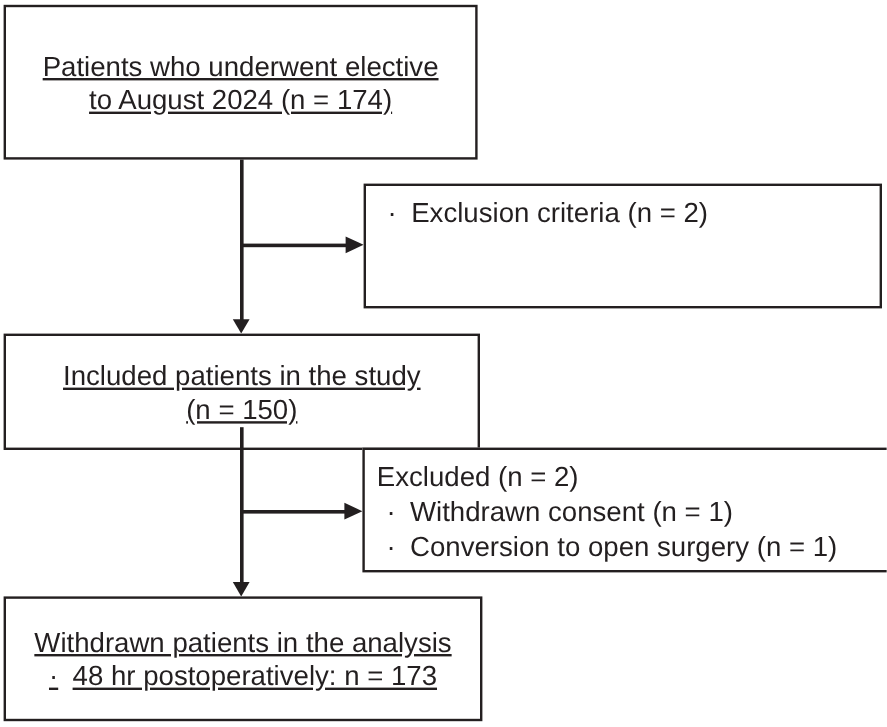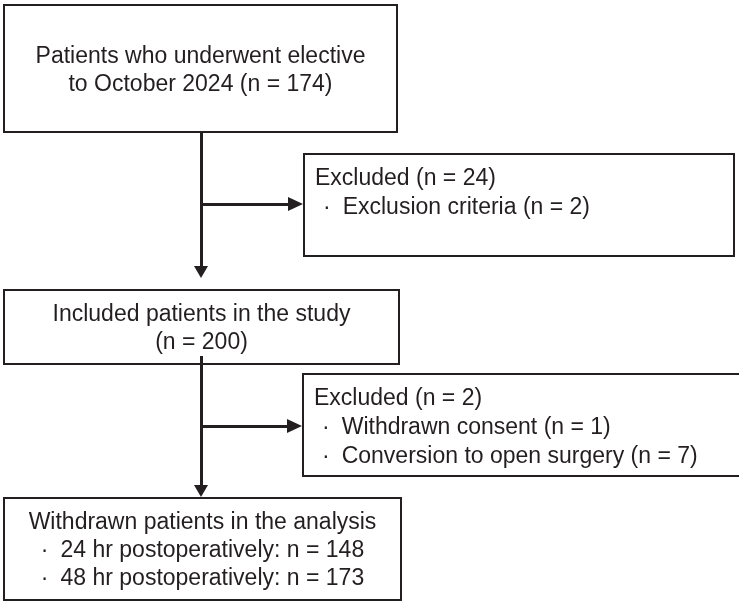--- a/index.html
+++ b/index.html
@@ -20,33 +20,34 @@
     position: absolute;
     border: 2.5px solid #231f20;
     background: #ffffff;
     box-sizing: border-box;
   }
   .box.center {
     display: flex;
     flex-direction: column;
     justify-content: center;
     text-align: center;
+    text-decoration: underline;
   }
   .line {
     font-size: 23px;
     line-height: 28px;
     white-space: nowrap;
   }
   .excl .line { line-height: 29px; }
   .bullet-line { padding-left: 8px; }
   .bullet { margin-right: 12px; }
   .center .bullet-line { padding-left: 0; }
 
   #box-top    { left: 3px;   top: 4px;   width: 395px; height: 129px; }
-  #box-mid    { left: 3px;   top: 278px; width: 397px; height: 76px; margin-top: 11px; }
+  #box-mid    { left: 3px;   top: 278px; width: 397px; height: 97px; }
   #box-bottom { left: 3px;   top: 497px; width: 399px; height: 104px; }
   #box-excl1  { left: 303px; top: 153px; width: 432px; height: 104px; padding: 8px 0 0 10px; }
   #box-excl2  { left: 302px; top: 373px; width: 478px; height: 104px; padding: 8px 0 0 10px; }
 
   .vline {
     position: absolute;
     width: 2.5px;
     background: #231f20;
   }
   .hline {
@@ -78,60 +79,56 @@
   #a3 { left: 288px; top: 197px; }
   #a4 { left: 287px; top: 419px; }
 </style>
 </head>
 <body>
 
 <div class="canvas">
 
   <div class="box center" id="box-top">
     <div class="line">Patients who underwent elective</div>
-    <div class="line">to October 2024 (n = 174)</div>
+    <div class="line">to August 2024 (n = 174)</div>
   </div>
 
   <div class="vline" id="v1"></div>
   <div class="arrow-down" id="a1"></div>
 
   <div class="hline" id="h1"></div>
   <div class="arrow-right" id="a3"></div>
 
   <div class="box excl" id="box-excl1">
-    <div class="line">Excluded (n = 24)</div>
     <div class="line bullet-line">
       <span class="bullet">·</span><span>Exclusion criteria (n = 2)</span>
     </div>
   </div>
 
   <div class="box center" id="box-mid">
     <div class="line">Included patients in the study</div>
-    <div class="line">(n = 200)</div>
+    <div class="line">(n = 150)</div>
   </div>
 
   <div class="vline" id="v2"></div>
   <div class="arrow-down" id="a2"></div>
 
   <div class="hline" id="h2"></div>
   <div class="arrow-right" id="a4"></div>
 
   <div class="box excl" id="box-excl2">
     <div class="line">Excluded (n = 2)</div>
     <div class="line bullet-line">
       <span class="bullet">·</span><span>Withdrawn consent (n = 1)</span>
     </div>
     <div class="line bullet-line">
-      <span class="bullet">·</span><span>Conversion to open surgery (n = 7)</span>
+      <span class="bullet">·</span><span>Conversion to open surgery (n = 1)</span>
     </div>
   </div>
 
   <div class="box center" id="box-bottom">
     <div class="line">Withdrawn patients in the analysis</div>
-    <div class="line bullet-line">
-      <span class="bullet">·</span><span>24 hr postoperatively: n = 148</span>
-    </div>
     <div class="line bullet-line">
       <span class="bullet">·</span><span>48 hr postoperatively: n = 173</span>
     </div>
   </div>
 
 </div>
 
 </body></html>

